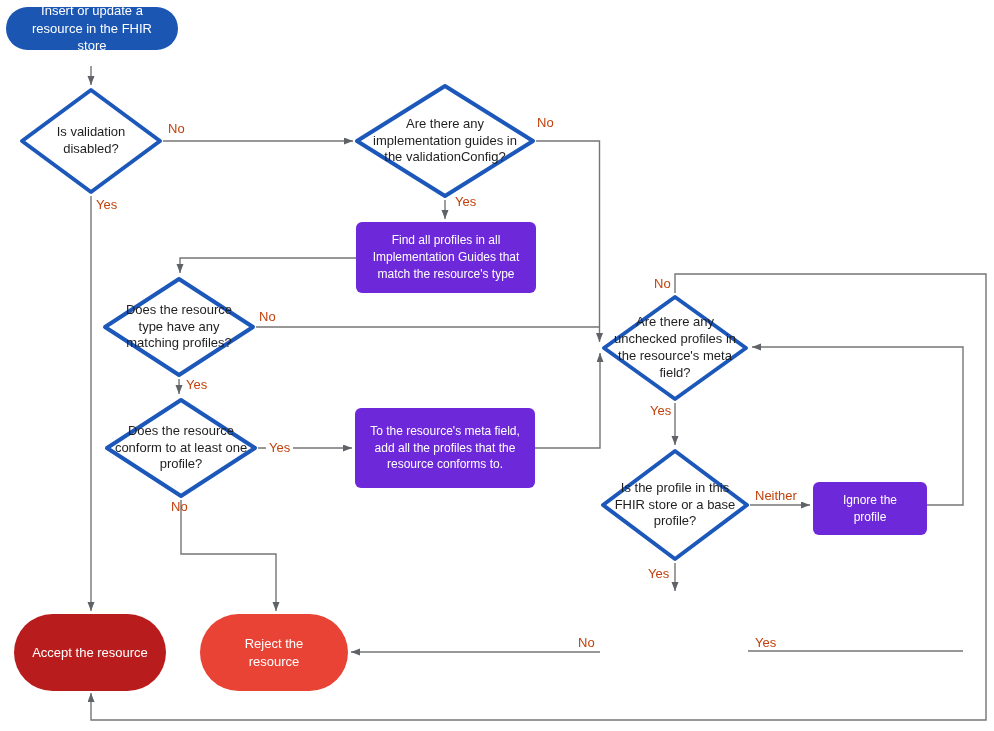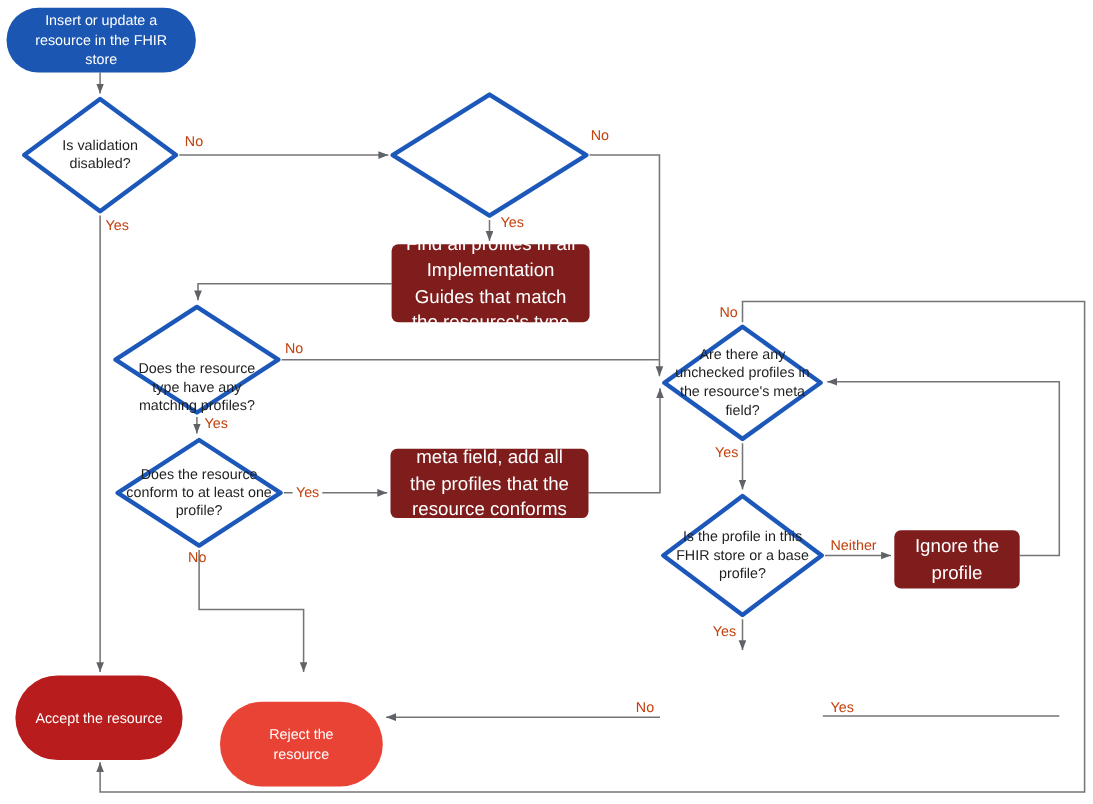--- a/index.html
+++ b/index.html
@@ -10,21 +10,21 @@
   }
   .edges { position:absolute; left:0; top:0; width:994px; height:731px; }
   .node { position:absolute; display:flex; align-items:center; justify-content:center; text-align:center; }
   .stadium {
     color:#ffffff; font-size:13px; line-height:1.35; padding:6px 18px;
   }
   .start   { background:#1a56b2; border-radius:29px; }
   .accept  { background:#b91c1c; border-radius:39px; }
   .reject  { background:#e94335; border-radius:39px; }
   .process {
-    background:#7f1d1d; border-radius:6px; color:#ffffff; font-size:17px; line-height:1.4; padding:6px 12px;
+    background:#6d28d9; border-radius:6px; color:#ffffff; font-size:12px; line-height:1.4; padding:6px 12px;
   }
   .diamond { }
   .diamond svg { position:absolute; left:0; top:0; }
   .diamond .dlabel {
     position:relative; z-index:1; color:#1f1f1f; font-size:13px; line-height:1.3;
     width:86%; text-align:center;
   }
   .edge-label {
     position:absolute; font-size:13px; color:#c2410c; white-space:nowrap; z-index:2;
   }
@@ -56,56 +56,57 @@
       <path d="M675,403 V445" marker-end="url(#arw)"></path>
       <path d="M675,293 V274 H986 V720 H91 V693" marker-end="url(#arw)"></path>
       <path d="M750,505 H810" marker-end="url(#arw)"></path>
       <path d="M675,563 V591" marker-end="url(#arw)"></path>
       <path d="M927,505 H963 V347 H752" marker-end="url(#arw)"></path>
       <path d="M748,651 H963"></path>
       <path d="M600,652 H351" marker-end="url(#arw)"></path>
     </g>
   </svg>
 
-  <div class="node stadium start" style="left:6px; top:7px; width:172px; height:59px;">
+  <div class="node stadium start" style="left:6px; top:7px; width:172px; height:43px;">
     <span>Insert or update a resource in the FHIR store</span>
   </div>
 
   <div class="node diamond" style="left:19px; top:87px; width:144px; height:108px;">
     <svg width="144" height="108">
       <polygon points="72,3 141,54 72,105 3,54" fill="#ffffff" stroke="#1c57ba" stroke-width="4" stroke-linejoin="round"></polygon>
     </svg>
     <div class="dlabel">Is validation disabled?</div>
   </div>
 
   <div class="node diamond" style="left:354px; top:83px; width:182px; height:116px;">
     <svg width="182" height="116">
       <polygon points="91,3 179,58 91,113 3,58" fill="#ffffff" stroke="#1c57ba" stroke-width="4" stroke-linejoin="round"></polygon>
     </svg>
+    <div class="dlabel">Are there any implementation guides in the validationConfig?</div>
   </div>
 
   <div class="node process" style="left:356px; top:222px; width:180px; height:71px;">
     <span>Find all profiles in all Implementation Guides that match the resource's type</span>
   </div>
 
-  <div class="node diamond" style="left:102px; top:276px; width:154px; height:102px;align-items:flex-end;">
+  <div class="node diamond" style="left:102px; top:276px; width:154px; height:102px;">
     <svg width="154" height="102">
       <polygon points="77,3 151,51 77,99 3,51" fill="#ffffff" stroke="#1c57ba" stroke-width="4" stroke-linejoin="round"></polygon>
     </svg>
     <div class="dlabel">Does the resource type have any matching profiles?</div>
   </div>
 
   <div class="node diamond" style="left:104px; top:397px; width:154px; height:102px;">
     <svg width="154" height="102">
       <polygon points="77,3 151,51 77,99 3,51" fill="#ffffff" stroke="#1c57ba" stroke-width="4" stroke-linejoin="round"></polygon>
     </svg>
     <div class="dlabel">Does the resource conform to at least one profile?</div>
   </div>
 
-  <div class="node process" style="left:355px; top:408px; width:180px; height:63px;">
+  <div class="node process" style="left:355px; top:408px; width:180px; height:80px;">
     <span>To the resource's meta field, add all the profiles that the resource conforms to.</span>
   </div>
 
   <div class="node diamond" style="left:601px; top:294px; width:148px; height:108px;">
     <svg width="148" height="108">
       <polygon points="74,3 145,54 74,105 3,54" fill="#ffffff" stroke="#1c57ba" stroke-width="4" stroke-linejoin="round"></polygon>
     </svg>
     <div class="dlabel">Are there any unchecked profiles in the resource's meta field?</div>
   </div>
 
@@ -118,21 +119,21 @@
 
   <div class="node process" style="left:813px; top:482px; width:114px; height:53px;">
     <span>Ignore the profile</span>
   </div>
 
 
   <div class="node stadium accept" style="left:14px; top:614px; width:152px; height:77px;">
     <span>Accept the resource</span>
   </div>
 
-  <div class="node stadium reject" style="left:200px; top:614px; width:148px; height:77px;margin-top:24px;">
+  <div class="node stadium reject" style="left:200px; top:614px; width:148px; height:77px;">
     <span>Reject the resource</span>
   </div>
 
   <div class="edge-label" style="left:168px; top:121px;">No</div>
   <div class="edge-label" style="left:96px;  top:197px;">Yes</div>
   <div class="edge-label" style="left:537px; top:115px;">No</div>
   <div class="edge-label" style="left:455px; top:194px;">Yes</div>
   <div class="edge-label" style="left:259px; top:309px;">No</div>
   <div class="edge-label" style="left:186px; top:377px;">Yes</div>
   <div class="edge-label online" style="left:266px; top:440px;">Yes</div>

